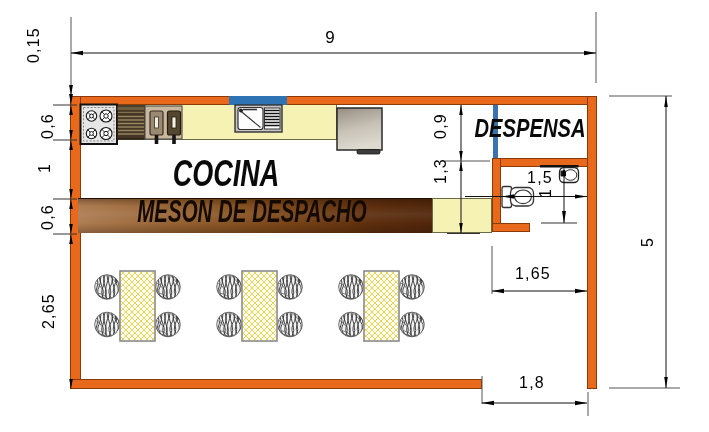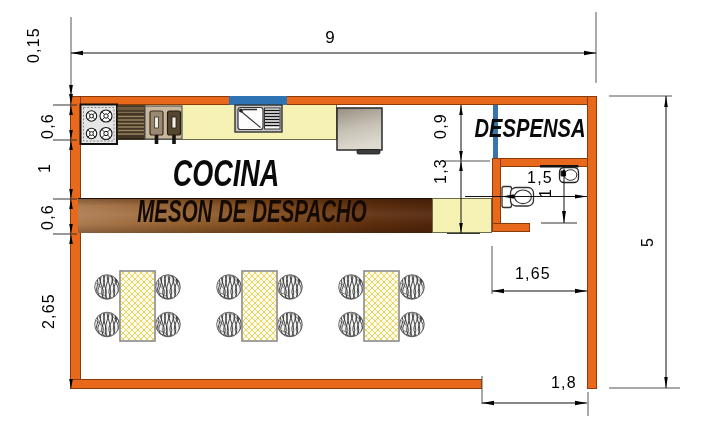--- a/index.html
+++ b/index.html
@@ -263,14 +263,14 @@
   <div class="dim vdim" style="left:421px;top:117px;width:40px;text-align:center;">0,9</div>
 
   <div class="dim vdim" style="left:421px;top:162px;width:40px;text-align:center;">1,3</div>
 
   <div class="dim" style="left:499px;top:169px;width:40px;text-align:center;margin-left:21px;">1,5</div>
 
   <div class="dim vdim" style="left:526px;top:184px;width:40px;text-align:center;">1</div>
 
   <div class="dim" style="left:515px;top:265px;width:50px;text-align:left;">1,65</div>
 
-  <div class="dim" style="left:512px;top:374px;width:40px;margin-left:39px;">1,8</div>
+  <div class="dim" style="left:512px;top:374px;width:40px;text-align:center;">1,8</div>
 </div>
 
 </body></html>

